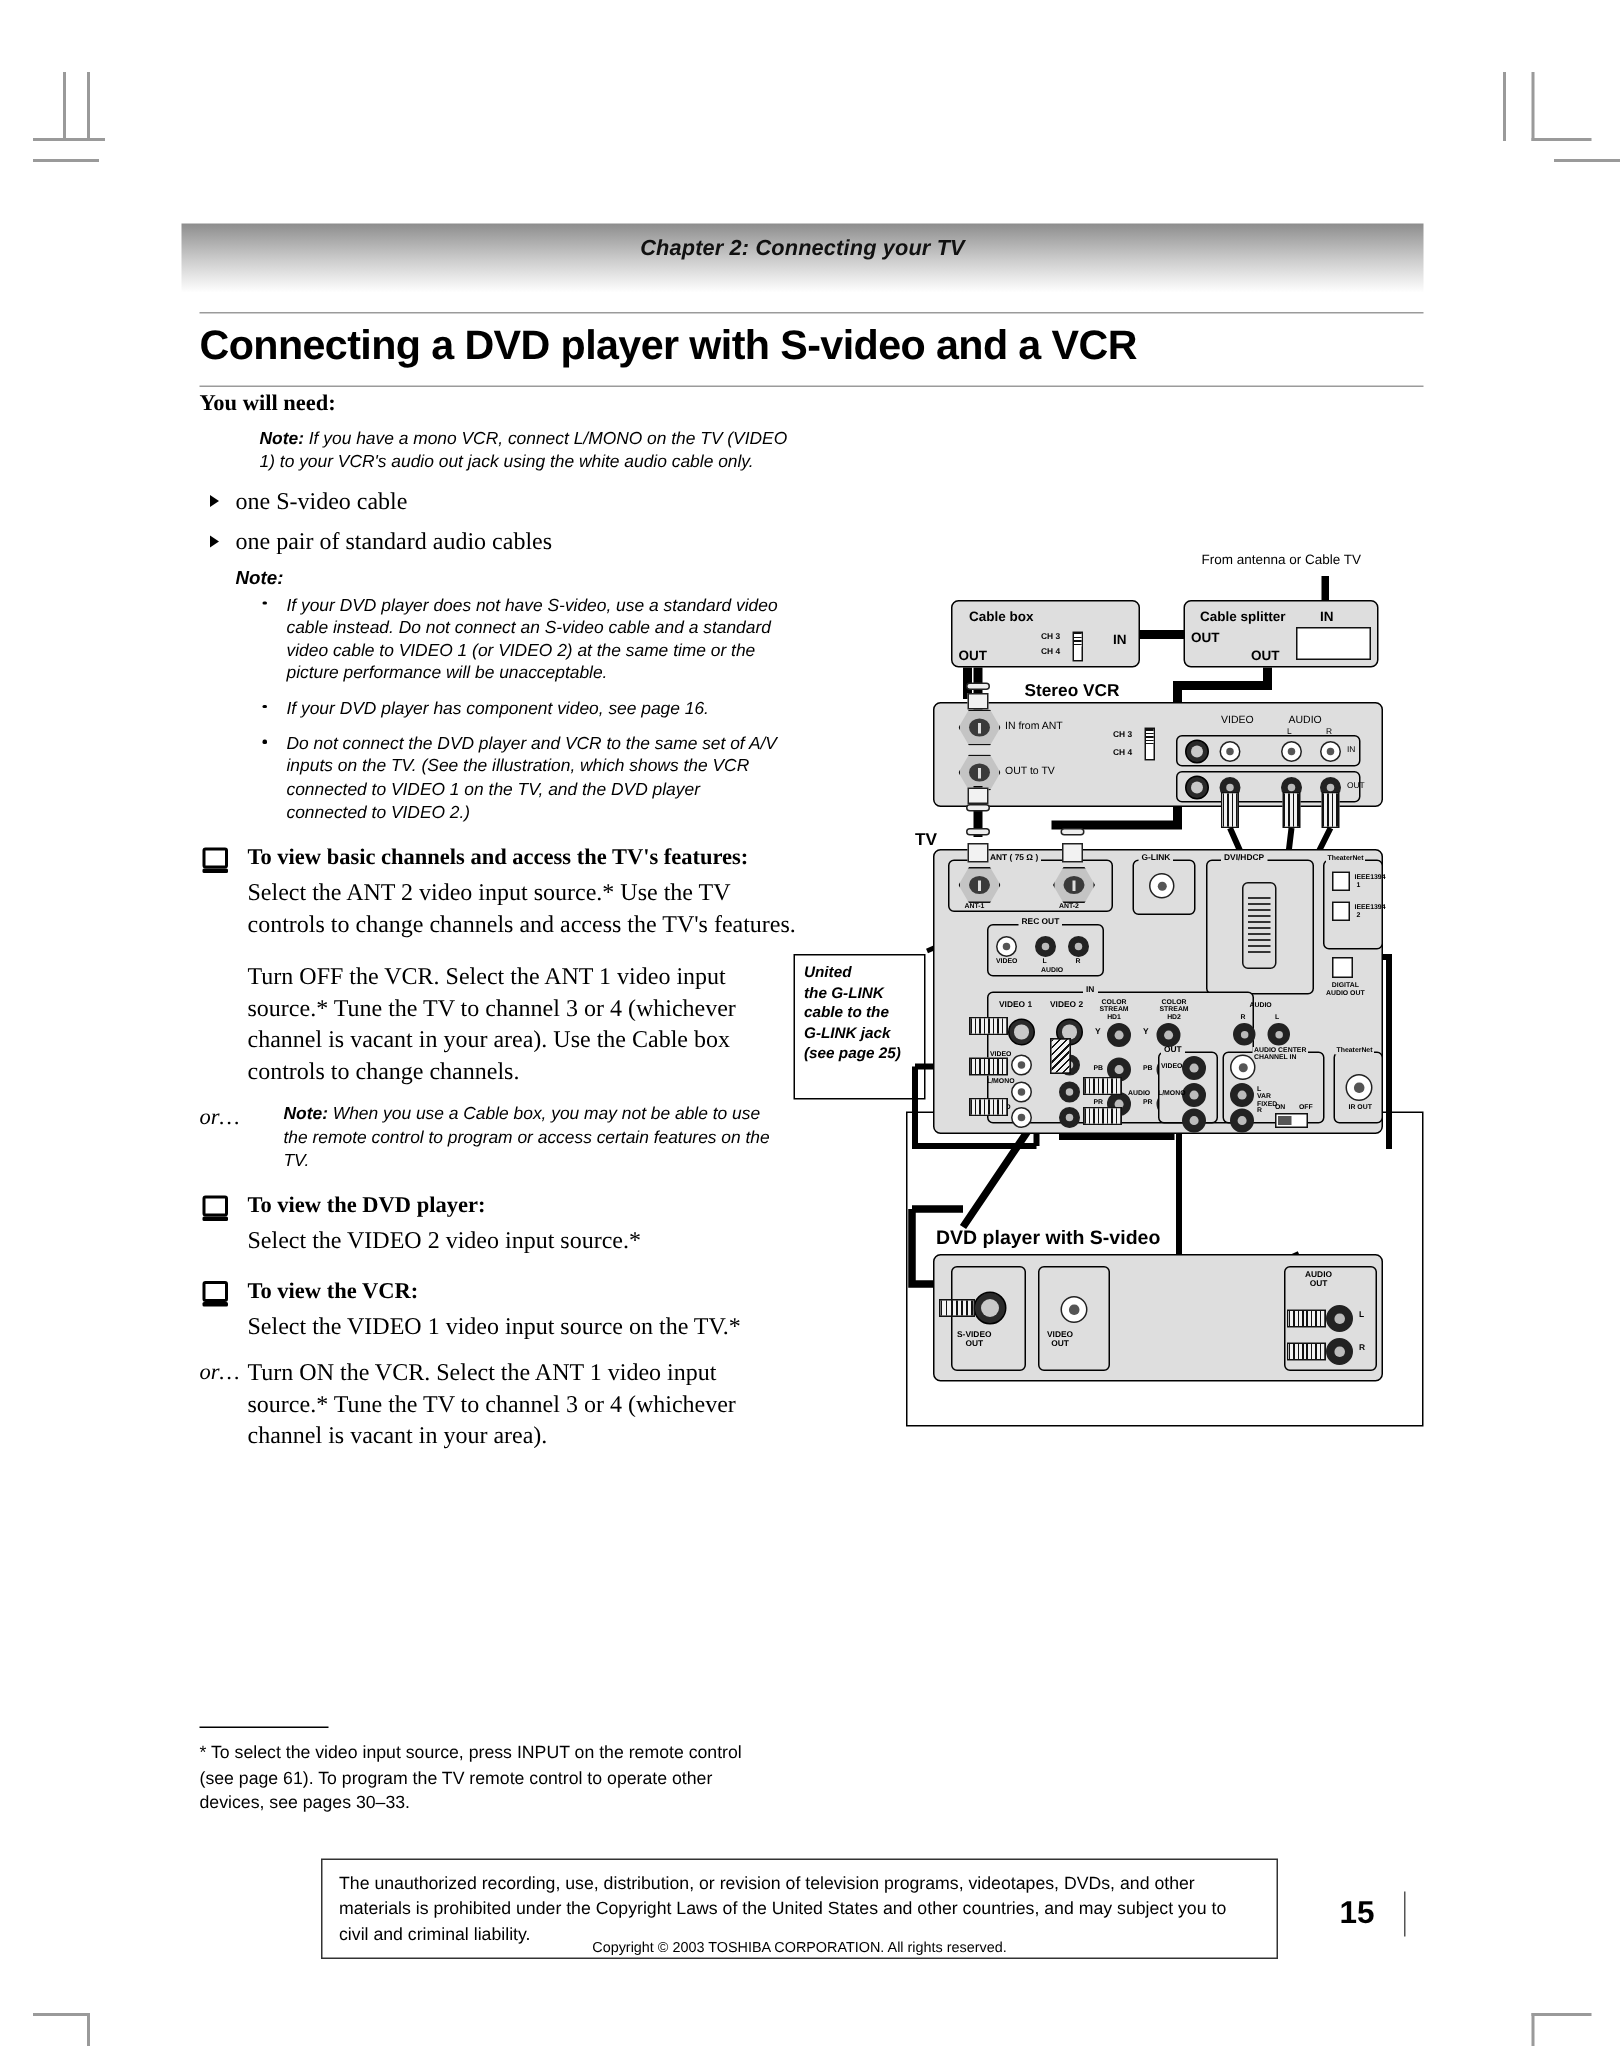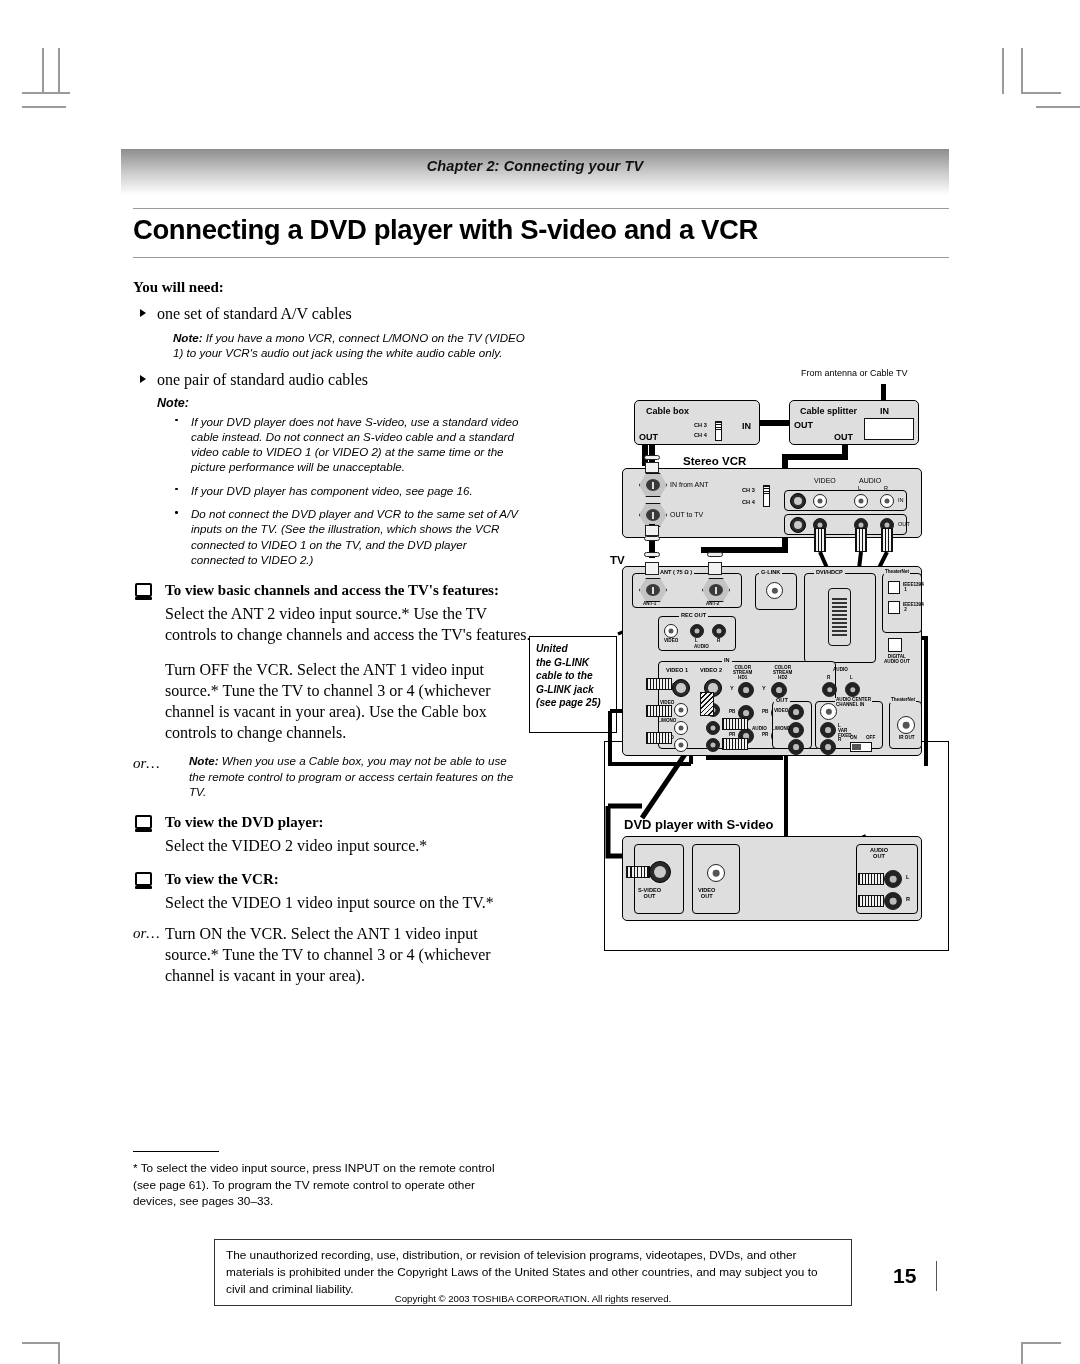--- a/index.html
+++ b/index.html
@@ -30,21 +30,21 @@
   .rule{position:absolute;background:#9b9b9b;height:1px;}
   h1.page-title{
     position:absolute;left:133px;top:178px;width:820px;
     margin:0;
     font-family:"Liberation Sans", sans-serif;
     font-weight:bold;font-size:27.5px;line-height:32px;
     letter-spacing:-.4px;
   }
 
   
-  .col-left{position:absolute;left:133px;top:243px;width:400px;}
+  .col-left{position:absolute;left:133px;top:225px;width:400px;}
   .needs-title{font-weight:bold;font-size:15px;margin:0 0 7px 0;font-family:"Liberation Serif",serif;}
   ul.bullets{list-style:none;margin:0;padding:0;}
   ul.bullets li{
     position:relative;padding-left:24px;font-size:16px;line-height:22px;margin-bottom:5px;
   }
   ul.bullets li .tri{
     position:absolute;left:7px;top:6px;width:0;height:0;
     border-left:6px solid #000;border-top:4.5px solid transparent;border-bottom:4.5px solid transparent;
   }
   .note-block{
@@ -202,28 +202,28 @@
 
   <div class="rule" style="left:133px;top:172px;width:816px;"></div>
   <h1 class="page-title">Connecting a DVD player with S-video and a VCR</h1>
   <div class="rule" style="left:133px;top:221px;width:816px;"></div>
 
   <div class="col-left">
 
     <p class="needs-title">You will need:</p>
 
     <ul class="bullets">
-      <li><span class="tri"></span><span>one set of standard A/V cables</span></li>
     </ul>
 
     <div class="note-block">
       <b>Note:</b><span> If you have a mono VCR, connect L/MONO on the TV (VIDEO 1) to your VCR's audio out jack using the white audio cable only.</span>
     </div>
 
     <ul class="bullets">
+      <li><span class="tri"></span><span>one S-video cable</span></li>
       <li><span class="tri"></span><span>one pair of standard audio cables</span></li>
     </ul>
 
     <div class="note-head">Note:</div>
     <ul class="dots">
       <li><span class="dot"></span><span>If your DVD player does not have S-video, use a standard video cable instead. Do not connect an S-video cable and a standard video cable to VIDEO 1 (or VIDEO 2) at the same time or the picture performance will be unacceptable.</span></li>
       <li><span class="dot"></span><span>If your DVD player has component video, see page 16.</span></li>
       <li><span class="dot"></span><span>Do not connect the DVD player and VCR to the same set of A/V inputs on the TV. (See the illustration, which shows the VCR connected to VIDEO 1 on the TV, and the DVD player connected to VIDEO 2.)</span></li>
     </ul>
 

